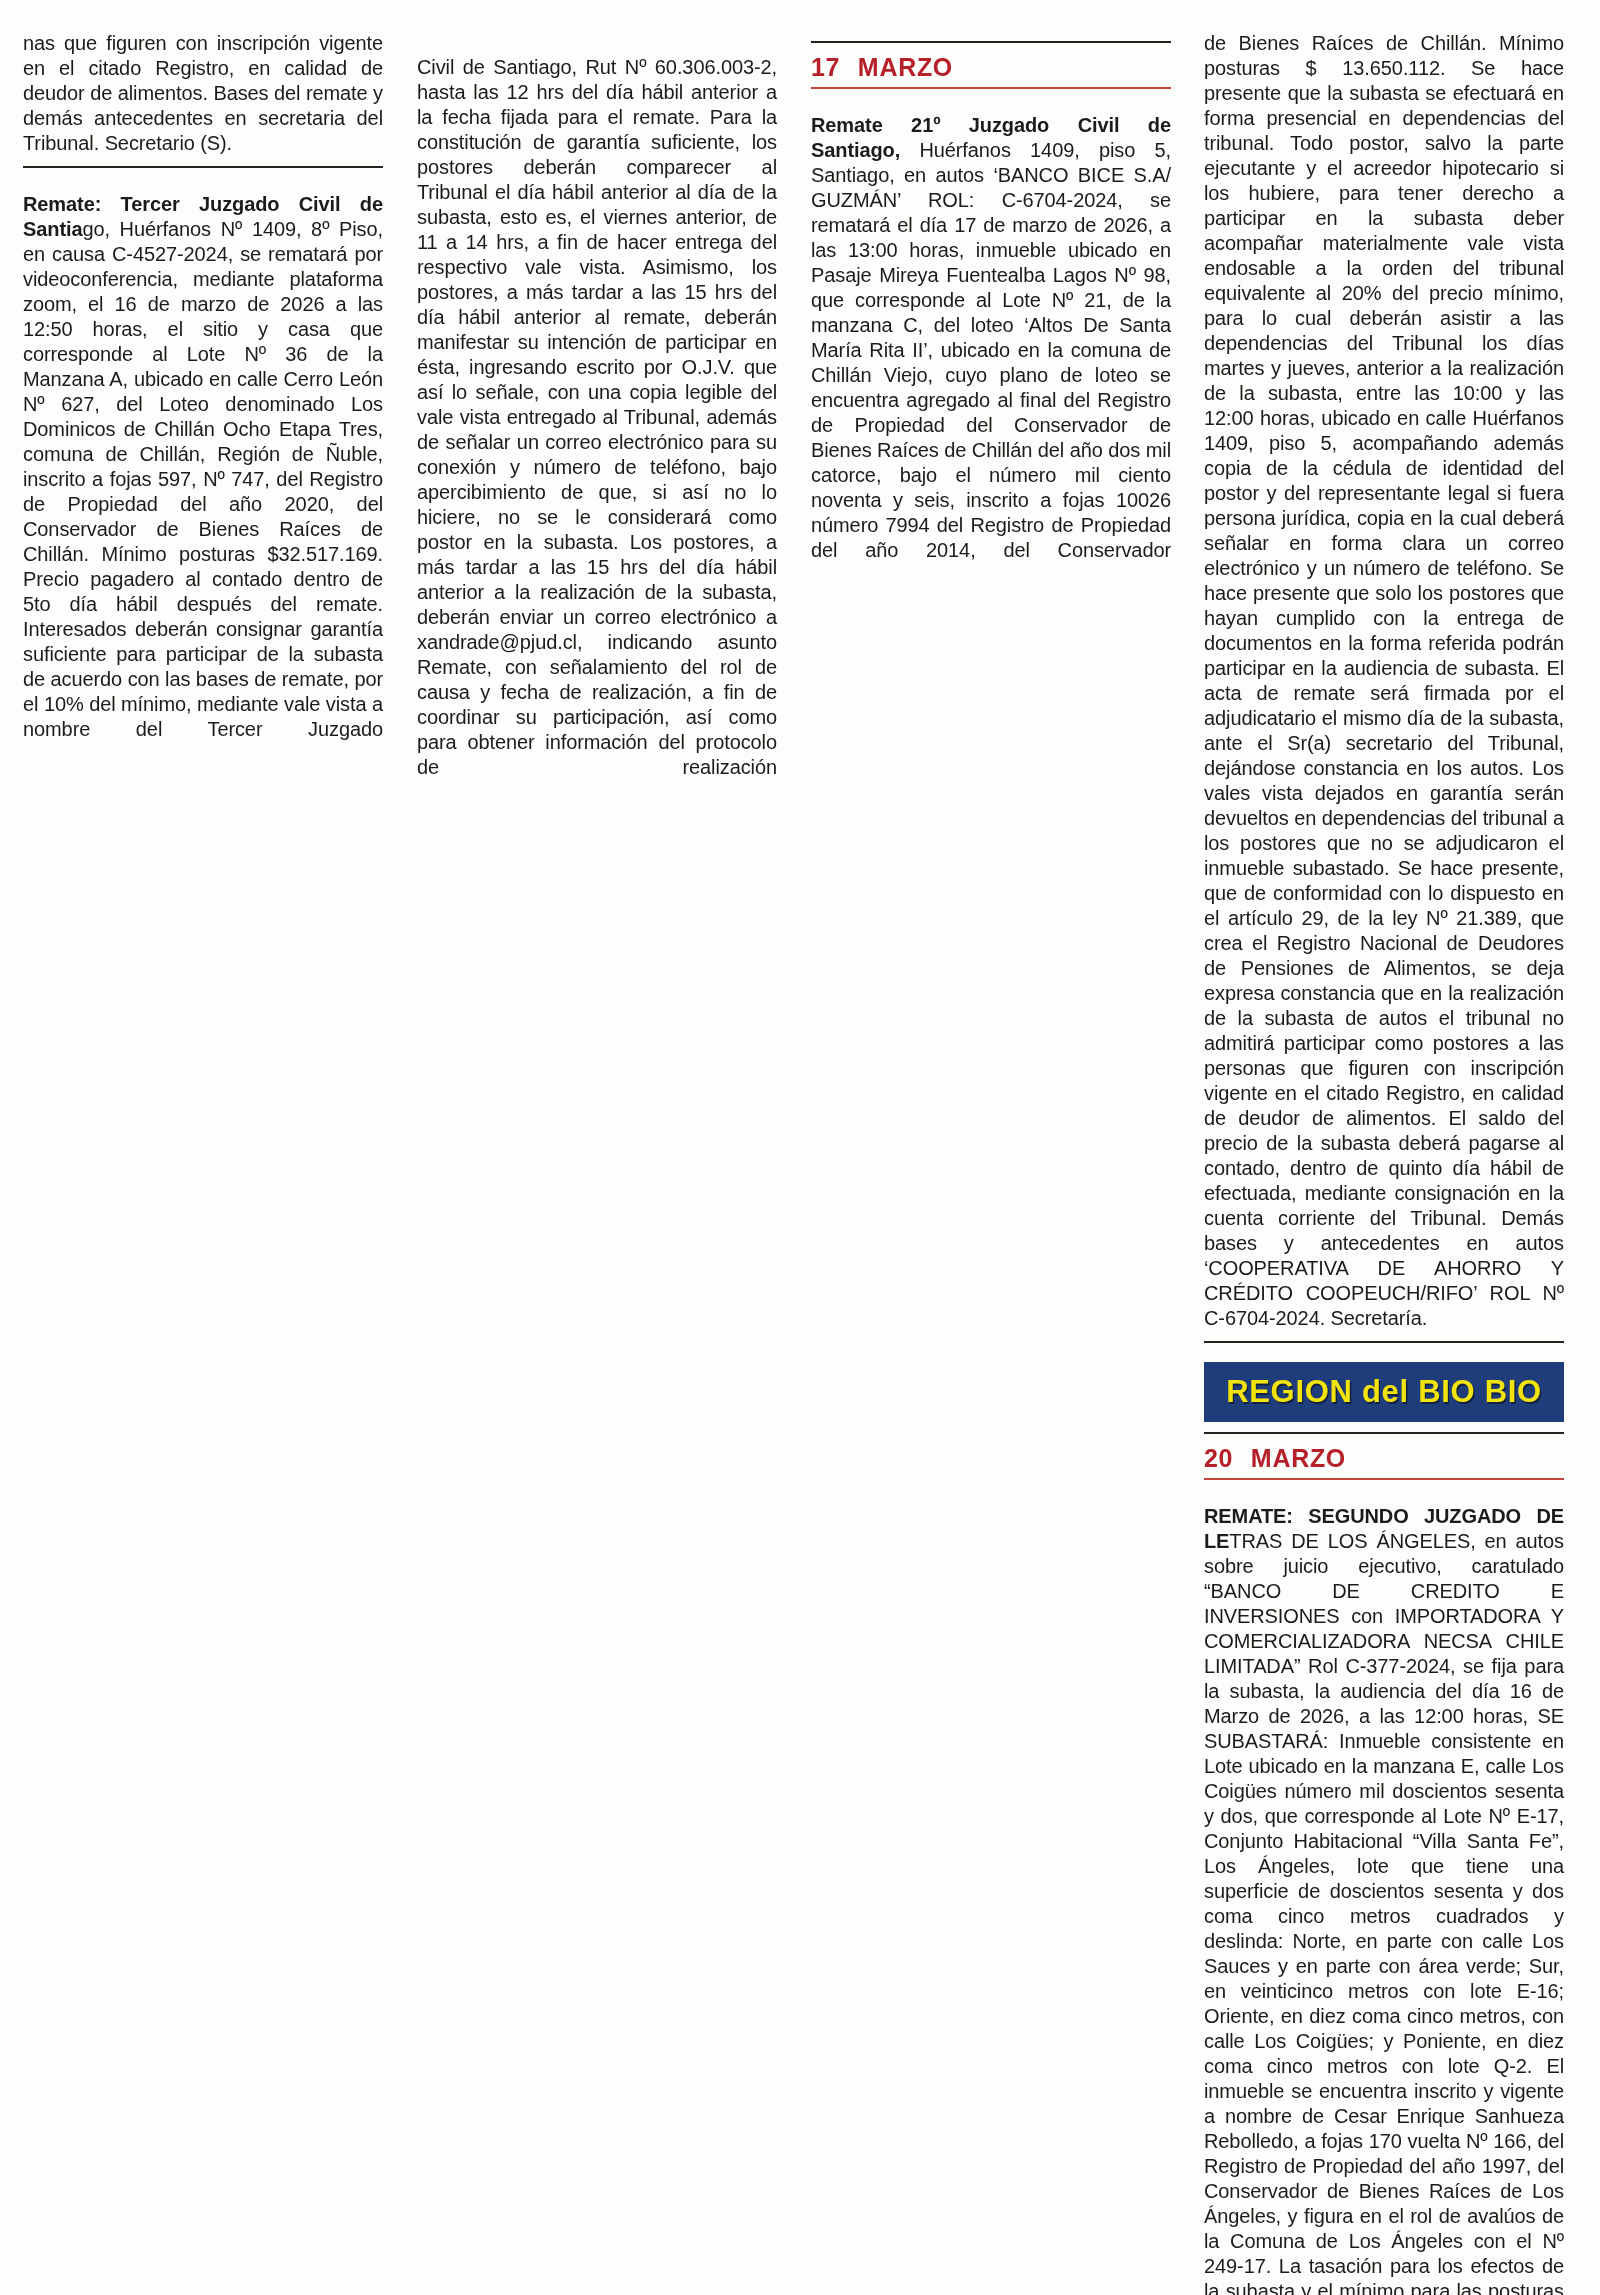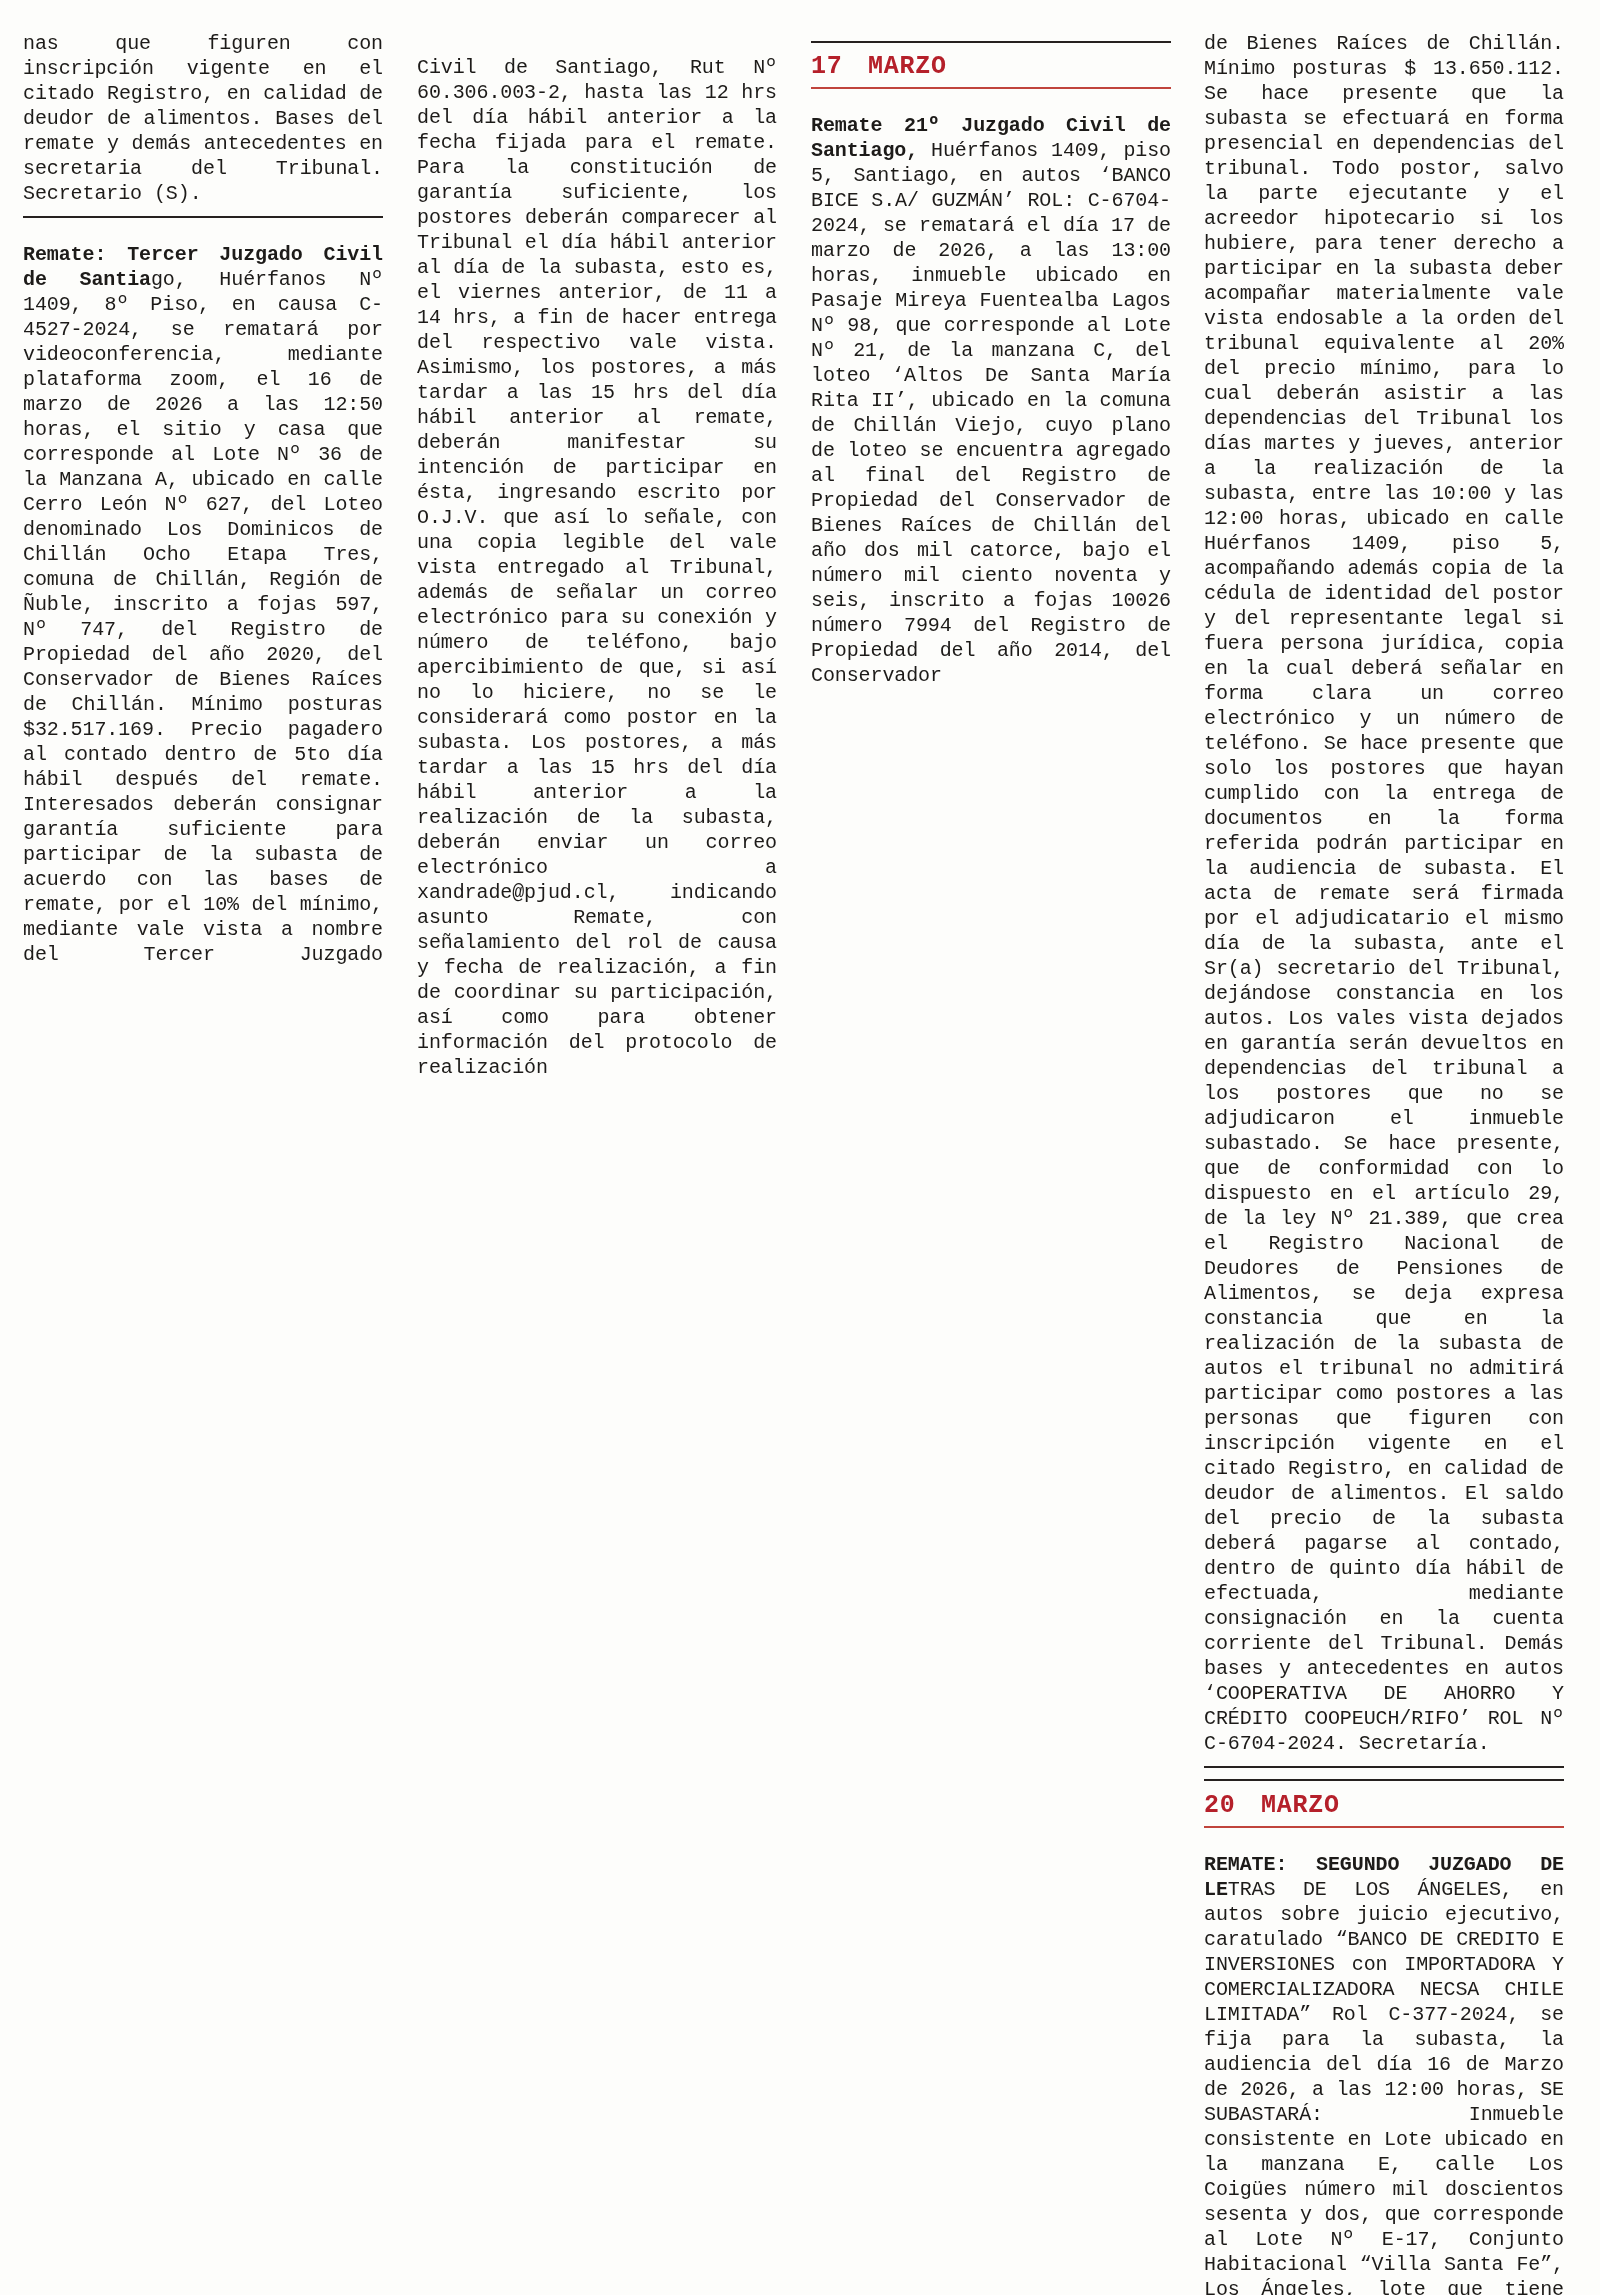--- a/index.html
+++ b/index.html
@@ -12,21 +12,21 @@
     --banner-fg:#f2e30b;
   }
   *{box-sizing:border-box;}
   html,body{margin:0;padding:0;}
   body{
     width:1601px;height:2295px;
     background:var(--page-bg);
     font-family:"Liberation Sans","DejaVu Sans",sans-serif;
     color:var(--ink);
   }
-  .page{position:relative;width:1601px;height:2295px;overflow:hidden;font-family:Liberation Mono, monospace;}
+  .page{position:relative;width:1601px;height:2295px;overflow:hidden;}
   .col{
     position:absolute;top:31px;width:360px;
   }
   .col[data-col="0"]{left:23px;}
   .col[data-col="1"]{left:417px;}
   .col[data-col="2"]{left:811px;}
   .col[data-col="3"]{left:1204px;}
   p.body{
     margin:0;
     font-size:20px;
@@ -79,19 +79,22 @@
     </div>
   <div class="col" data-col="2">
       <div class="rule dark"></div>
       <div class="date">17 MARZO</div>
       <div class="rule red"></div>
       <p class="body cont"><b>Remate 21º Juzgado Civil de Santiago,</b><span> Huérfanos 1409, piso 5, Santiago, en autos ‘BANCO BICE S.A/ GUZMÁN’ ROL: C-6704-2024, se rematará el día 17 de marzo de 2026, a las 13:00 horas, inmueble ubicado en Pasaje Mireya Fuentealba Lagos Nº 98, que corresponde al Lote Nº 21, de la manzana C, del loteo ‘Altos De Santa María Rita II’, ubicado en la comuna de Chillán Viejo, cuyo plano de loteo se encuentra agregado al final del Registro de Propiedad del Conservador de Bienes Raíces de Chillán del año dos mil catorce, bajo el número mil ciento noventa y seis, inscrito a fojas 10026 número 7994 del Registro de Propiedad del año 2014, del Conservador</span></p>
     </div>
   <div class="col" data-col="3">
       <p class="body"><span>de Bienes Raíces de Chillán. Mínimo posturas $ 13.650.112. Se hace presente que la subasta se efectuará en forma presencial en dependencias del tribunal. Todo postor, salvo la parte ejecutante y el acreedor hipotecario si los hubiere, para tener derecho a participar en la subasta deber acompañar materialmente vale vista endosable a la orden del tribunal equivalente al 20% del precio mínimo, para lo cual deberán asistir a las dependencias del Tribunal los días martes y jueves, anterior a la realización de la subasta, entre las 10:00 y las 12:00 horas, ubicado en calle Huérfanos 1409, piso 5, acompañando además copia de la cédula de identidad del postor y del representante legal si fuera persona jurídica, copia en la cual deberá señalar en forma clara un correo electrónico y un número de teléfono. Se hace presente que solo los postores que hayan cumplido con la entrega de documentos en la forma referida podrán participar en la audiencia de subasta. El acta de remate será firmada por el adjudicatario el mismo día de la subasta, ante el Sr(a) secretario del Tribunal, dejándose constancia en los autos. Los vales vista dejados en garantía serán devueltos en dependencias del tribunal a los postores que no se adjudicaron el inmueble subastado. Se hace presente, que de conformidad con lo dispuesto en el artículo 29, de la ley Nº 21.389, que crea el Registro Nacional de Deudores de Pensiones de Alimentos, se deja expresa constancia que en la realización de la subasta de autos el tribunal no admitirá participar como postores a las personas que figuren con inscripción vigente en el citado Registro, en calidad de deudor de alimentos. El saldo del precio de la subasta deberá pagarse al contado, dentro de quinto día hábil de efectuada, mediante consignación en la cuenta corriente del Tribunal. Demás bases y antecedentes en autos ‘COOPERATIVA DE AHORRO Y CRÉDITO COOPEUCH/RIFO’ ROL Nº C-6704-2024. Secretaría.</span></p>
       <div class="rule dark"></div>
+      <div class="banner">
+        <span>REGION del BIO BIO</span>
+      </div>
       <div class="rule dark"></div>
       <div class="date">20 MARZO</div>
       <div class="rule red"></div>
       <p class="body cont"><b>REMATE: SEGUNDO JUZGADO DE LE</b><span>TRAS DE LOS ÁNGELES, en autos sobre juicio ejecutivo, caratulado “BANCO DE CREDITO E INVERSIONES con IMPORTADORA Y COMERCIALIZADORA NECSA CHILE LIMITADA” Rol C-377-2024, se fija para la subasta, la audiencia del día 16 de Marzo de 2026, a las 12:00 horas, SE SUBASTARÁ: Inmueble consistente en Lote ubicado en la manzana E, calle Los Coigües número mil doscientos sesenta y dos, que corresponde al Lote Nº E-17, Conjunto Habitacional “Villa Santa Fe”, Los Ángeles, lote que tiene una superficie de doscientos sesenta y dos coma cinco metros cuadrados y deslinda: Norte, en parte con calle Los Sauces y en parte con área verde; Sur, en veinticinco metros con lote E-16; Oriente, en diez coma cinco metros, con calle Los Coigües; y Poniente, en diez coma cinco metros con lote Q-2. El inmueble se encuentra inscrito y vigente a nombre de Cesar Enrique Sanhueza Rebolledo, a fojas 170 vuelta Nº 166, del Registro de Propiedad del año 1997, del Conservador de Bienes Raíces de Los Ángeles, y figura en el rol de avalúos de la Comuna de Los Ángeles con el Nº 249-17. La tasación para los efectos de la subasta y el mínimo para las posturas será la suma</span></p>
     </div>
 </div>
 
 
 </body></html>

